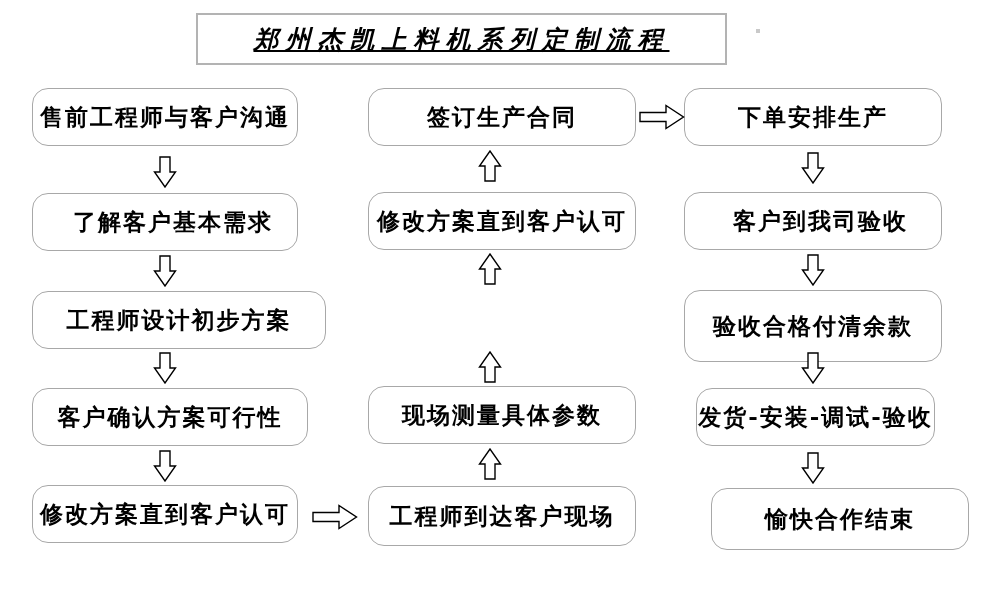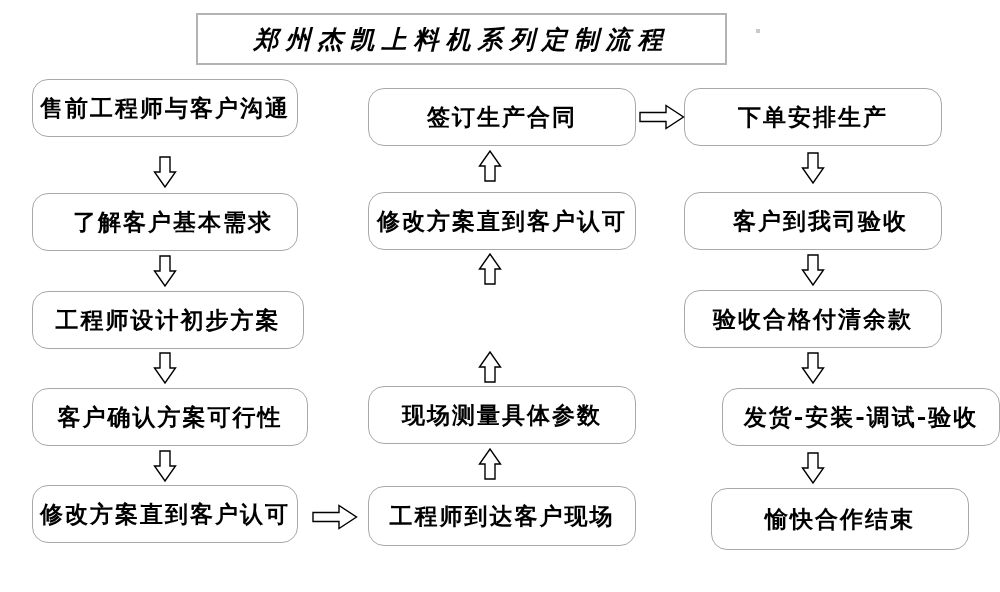--- a/index.html
+++ b/index.html
@@ -17,20 +17,21 @@
     width: 531px; height: 52px;
     border: 2px solid #b3b3b3;
     background: #ffffff;
     display: flex; align-items: center; justify-content: center;
     font-weight: bold;
     font-style: italic;
     font-size: 25px;
     letter-spacing: 7px;
     color: #000000;
     box-sizing: border-box;
+    text-decoration: underline;
   }
   .box {
     position: absolute;
     background: #ffffff;
     border: 1px solid #a8a8a8;
     border-radius: 16px;
     display: flex; align-items: center; justify-content: center;
     font-weight: bold;
     font-size: 23px;
     letter-spacing: 2px;
@@ -49,35 +50,35 @@
   }
 </style>
 </head>
 <body>
 
 <div id="stage">
 
   <div class="title-box">郑州杰凯上料机系列定制流程</div>
   <div class="dust"></div>
 
-  <div class="box" style="left:32px;  top:79px;  width:266px; height:58px;">售前工程师与客户沟通</div>
+  <div class="box" style="left:32px;  top:88px;  width:266px; height:58px;">售前工程师与客户沟通</div>
   <div class="box" style="left:32px;  top:193px; width:266px; height:58px;padding-left:16px;">了解客户基本需求</div>
-  <div class="box" style="left:32px;  top:291px; width:272px; height:58px;">工程师设计初步方案</div>
+  <div class="box" style="left:32px;  top:291px; width:294px; height:58px;">工程师设计初步方案</div>
   <div class="box" style="left:32px;  top:388px; width:276px; height:58px;">客户确认方案可行性</div>
   <div class="box" style="left:32px;  top:485px; width:266px; height:58px;">修改方案直到客户认可</div>
 
   <div class="box" style="left:368px; top:88px;  width:268px; height:58px;">签订生产合同</div>
   <div class="box" style="left:368px; top:192px; width:268px; height:58px;">修改方案直到客户认可</div>
   <div class="box" style="left:368px; top:386px; width:268px; height:58px;">现场测量具体参数</div>
   <div class="box" style="left:368px; top:486px; width:268px; height:60px;">工程师到达客户现场</div>
 
   <div class="box" style="left:684px; top:88px;  width:258px; height:58px;text-align:center;">下单安排生产</div>
   <div class="box" style="left:684px; top:192px; width:258px; height:58px;padding-left:15px;">客户到我司验收</div>
-  <div class="box" style="left:684px; top:290px; width:258px; height:58px;">验收合格付清余款</div>
-  <div class="box" style="left:722px; top:388px; width:278px; height:58px;">发货-安装-调试-验收</div>
+  <div class="box" style="left:684px; top:290px; width:258px; height:72px;">验收合格付清余款</div>
+  <div class="box" style="left:696px; top:388px; width:239px; height:58px;">发货-安装-调试-验收</div>
   <div class="box" style="left:693px; top:488px; width:258px; height:62px;margin-left:18px;">愉快合作结束</div>
 
   <div class="arrow" style="left:153px; top:156px;">
     <svg width="24" height="32" viewBox="0 0 24 32">
         <polygon points="7,1 17,1 17,16 22.5,16 12,31 1.5,16 7,16" fill="#ffffff" stroke="#000000" stroke-width="1.4"></polygon>
       </svg>
   </div>
   <div class="arrow" style="left:153px; top:255px;">
     <svg width="24" height="32" viewBox="0 0 24 32">
         <polygon points="7,1 17,1 17,16 22.5,16 12,31 1.5,16 7,16" fill="#ffffff" stroke="#000000" stroke-width="1.4"></polygon>

